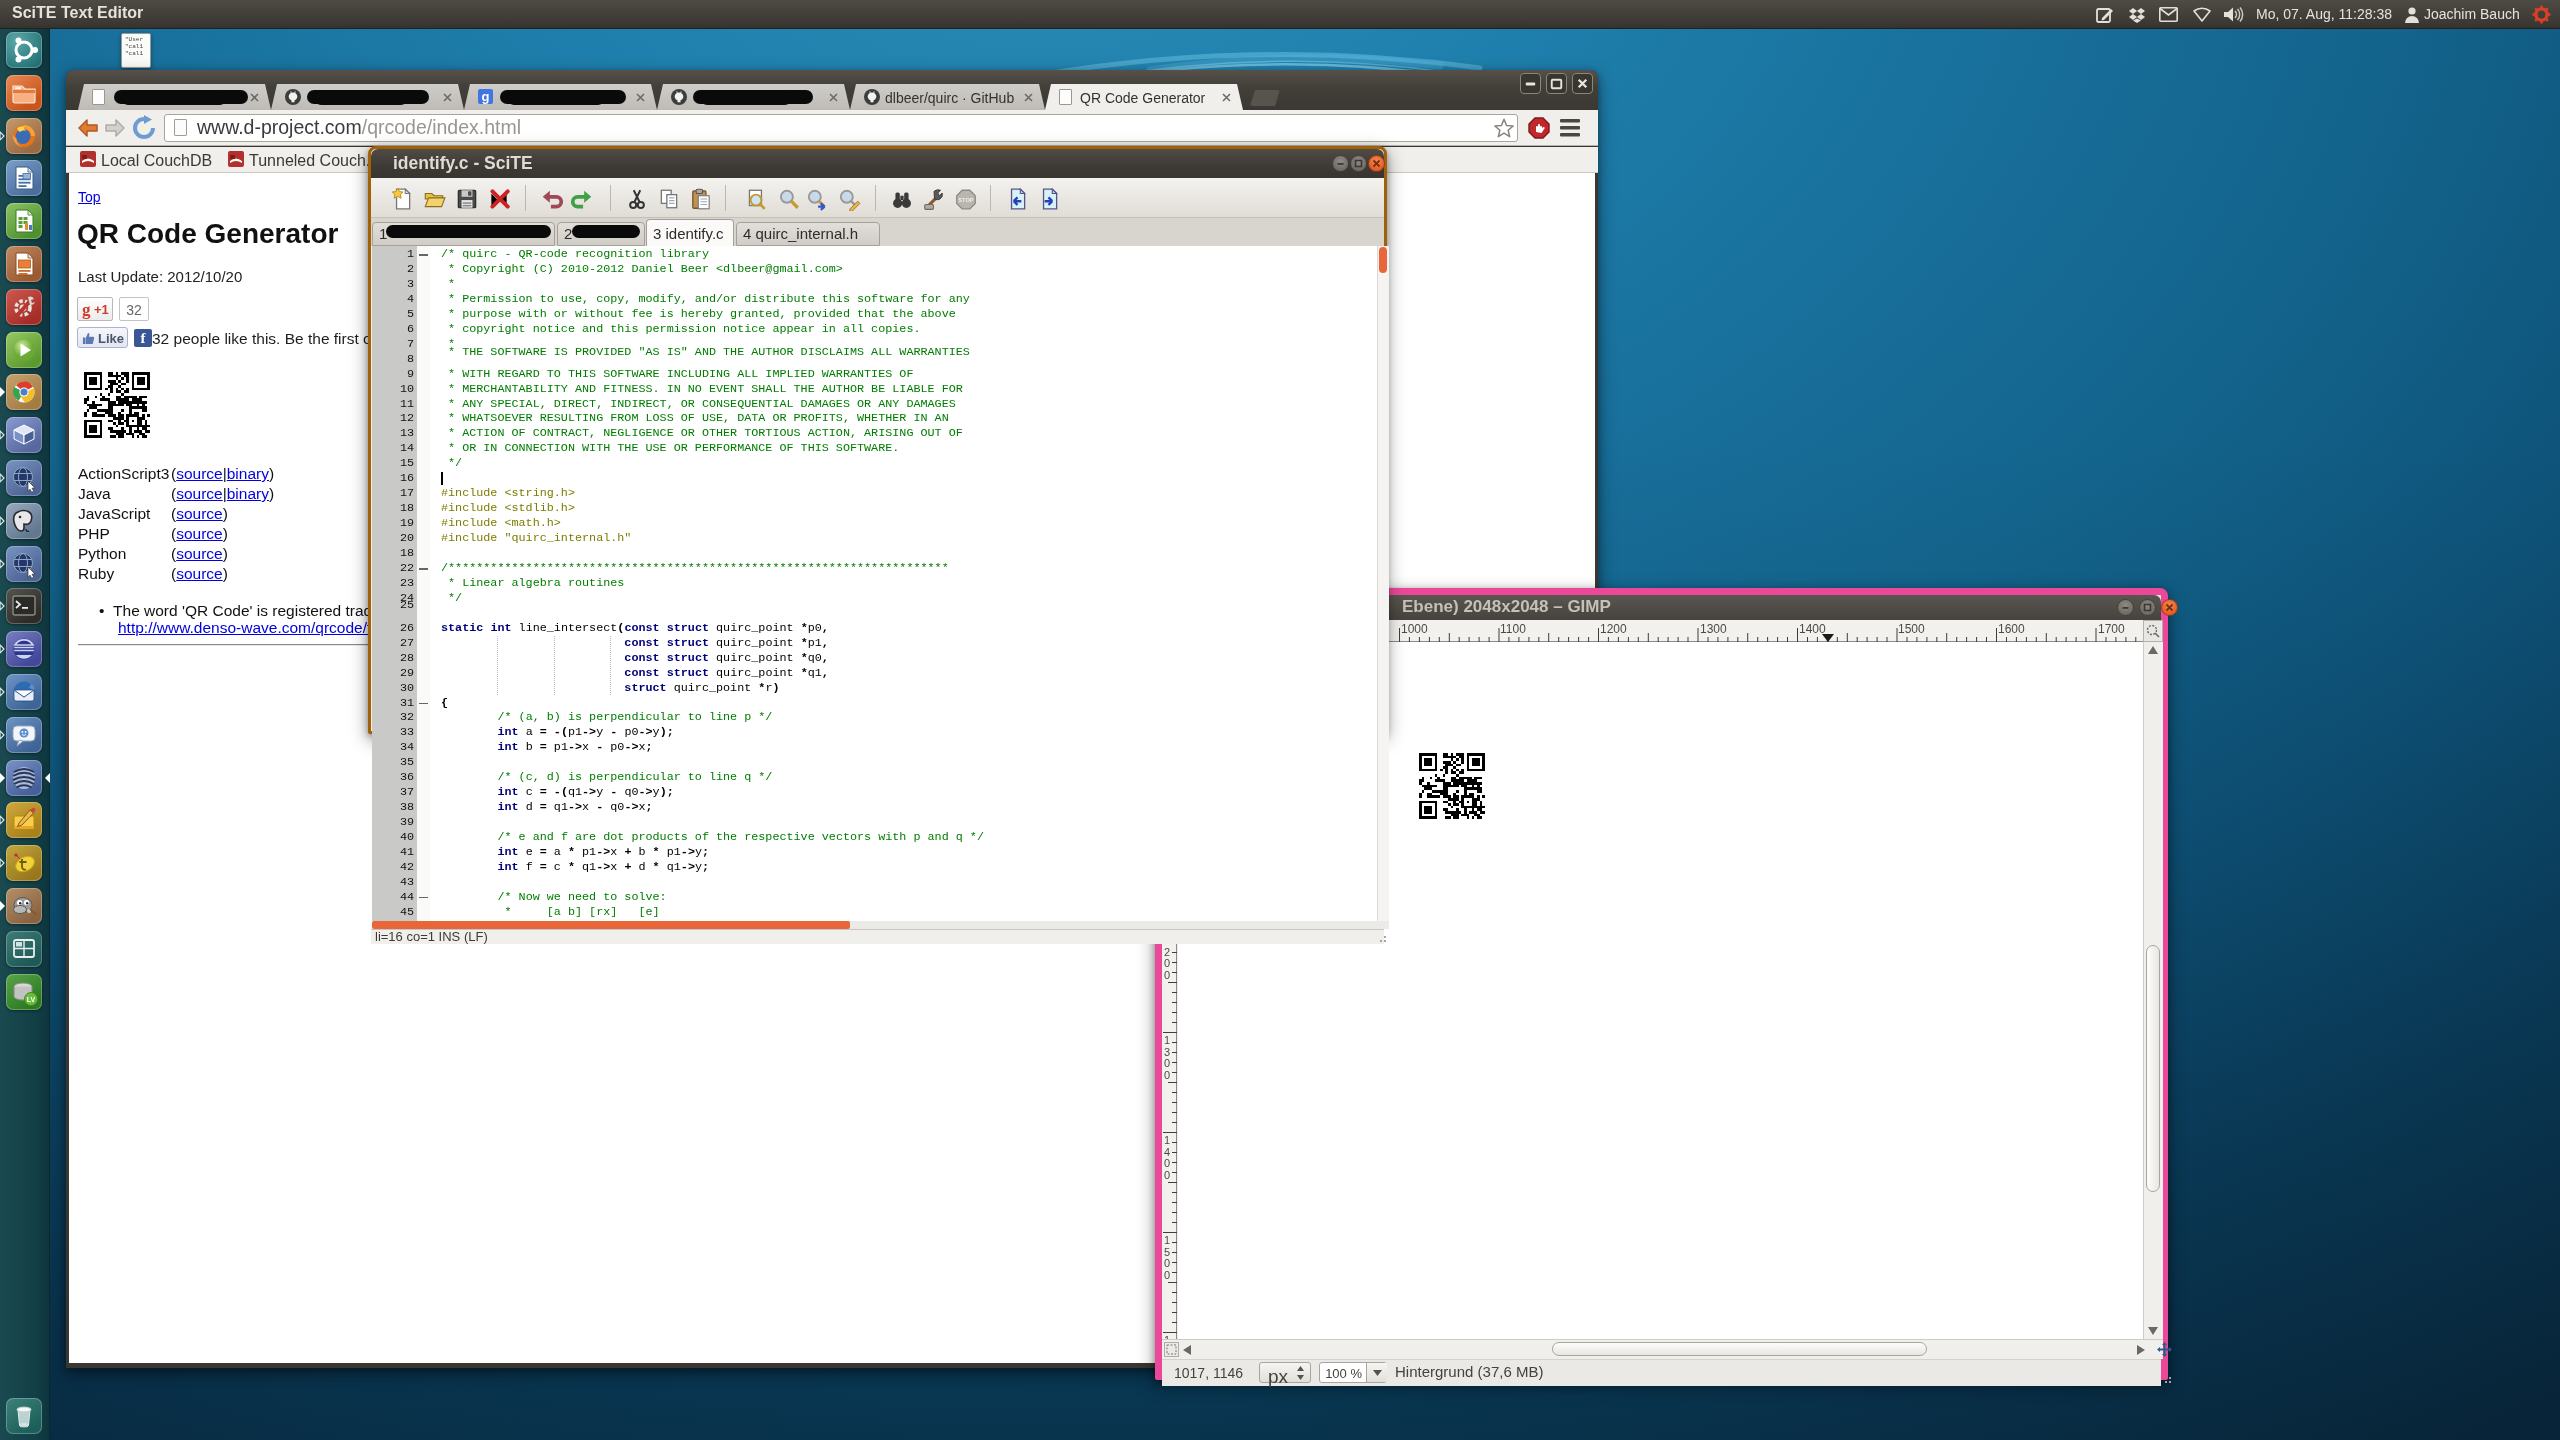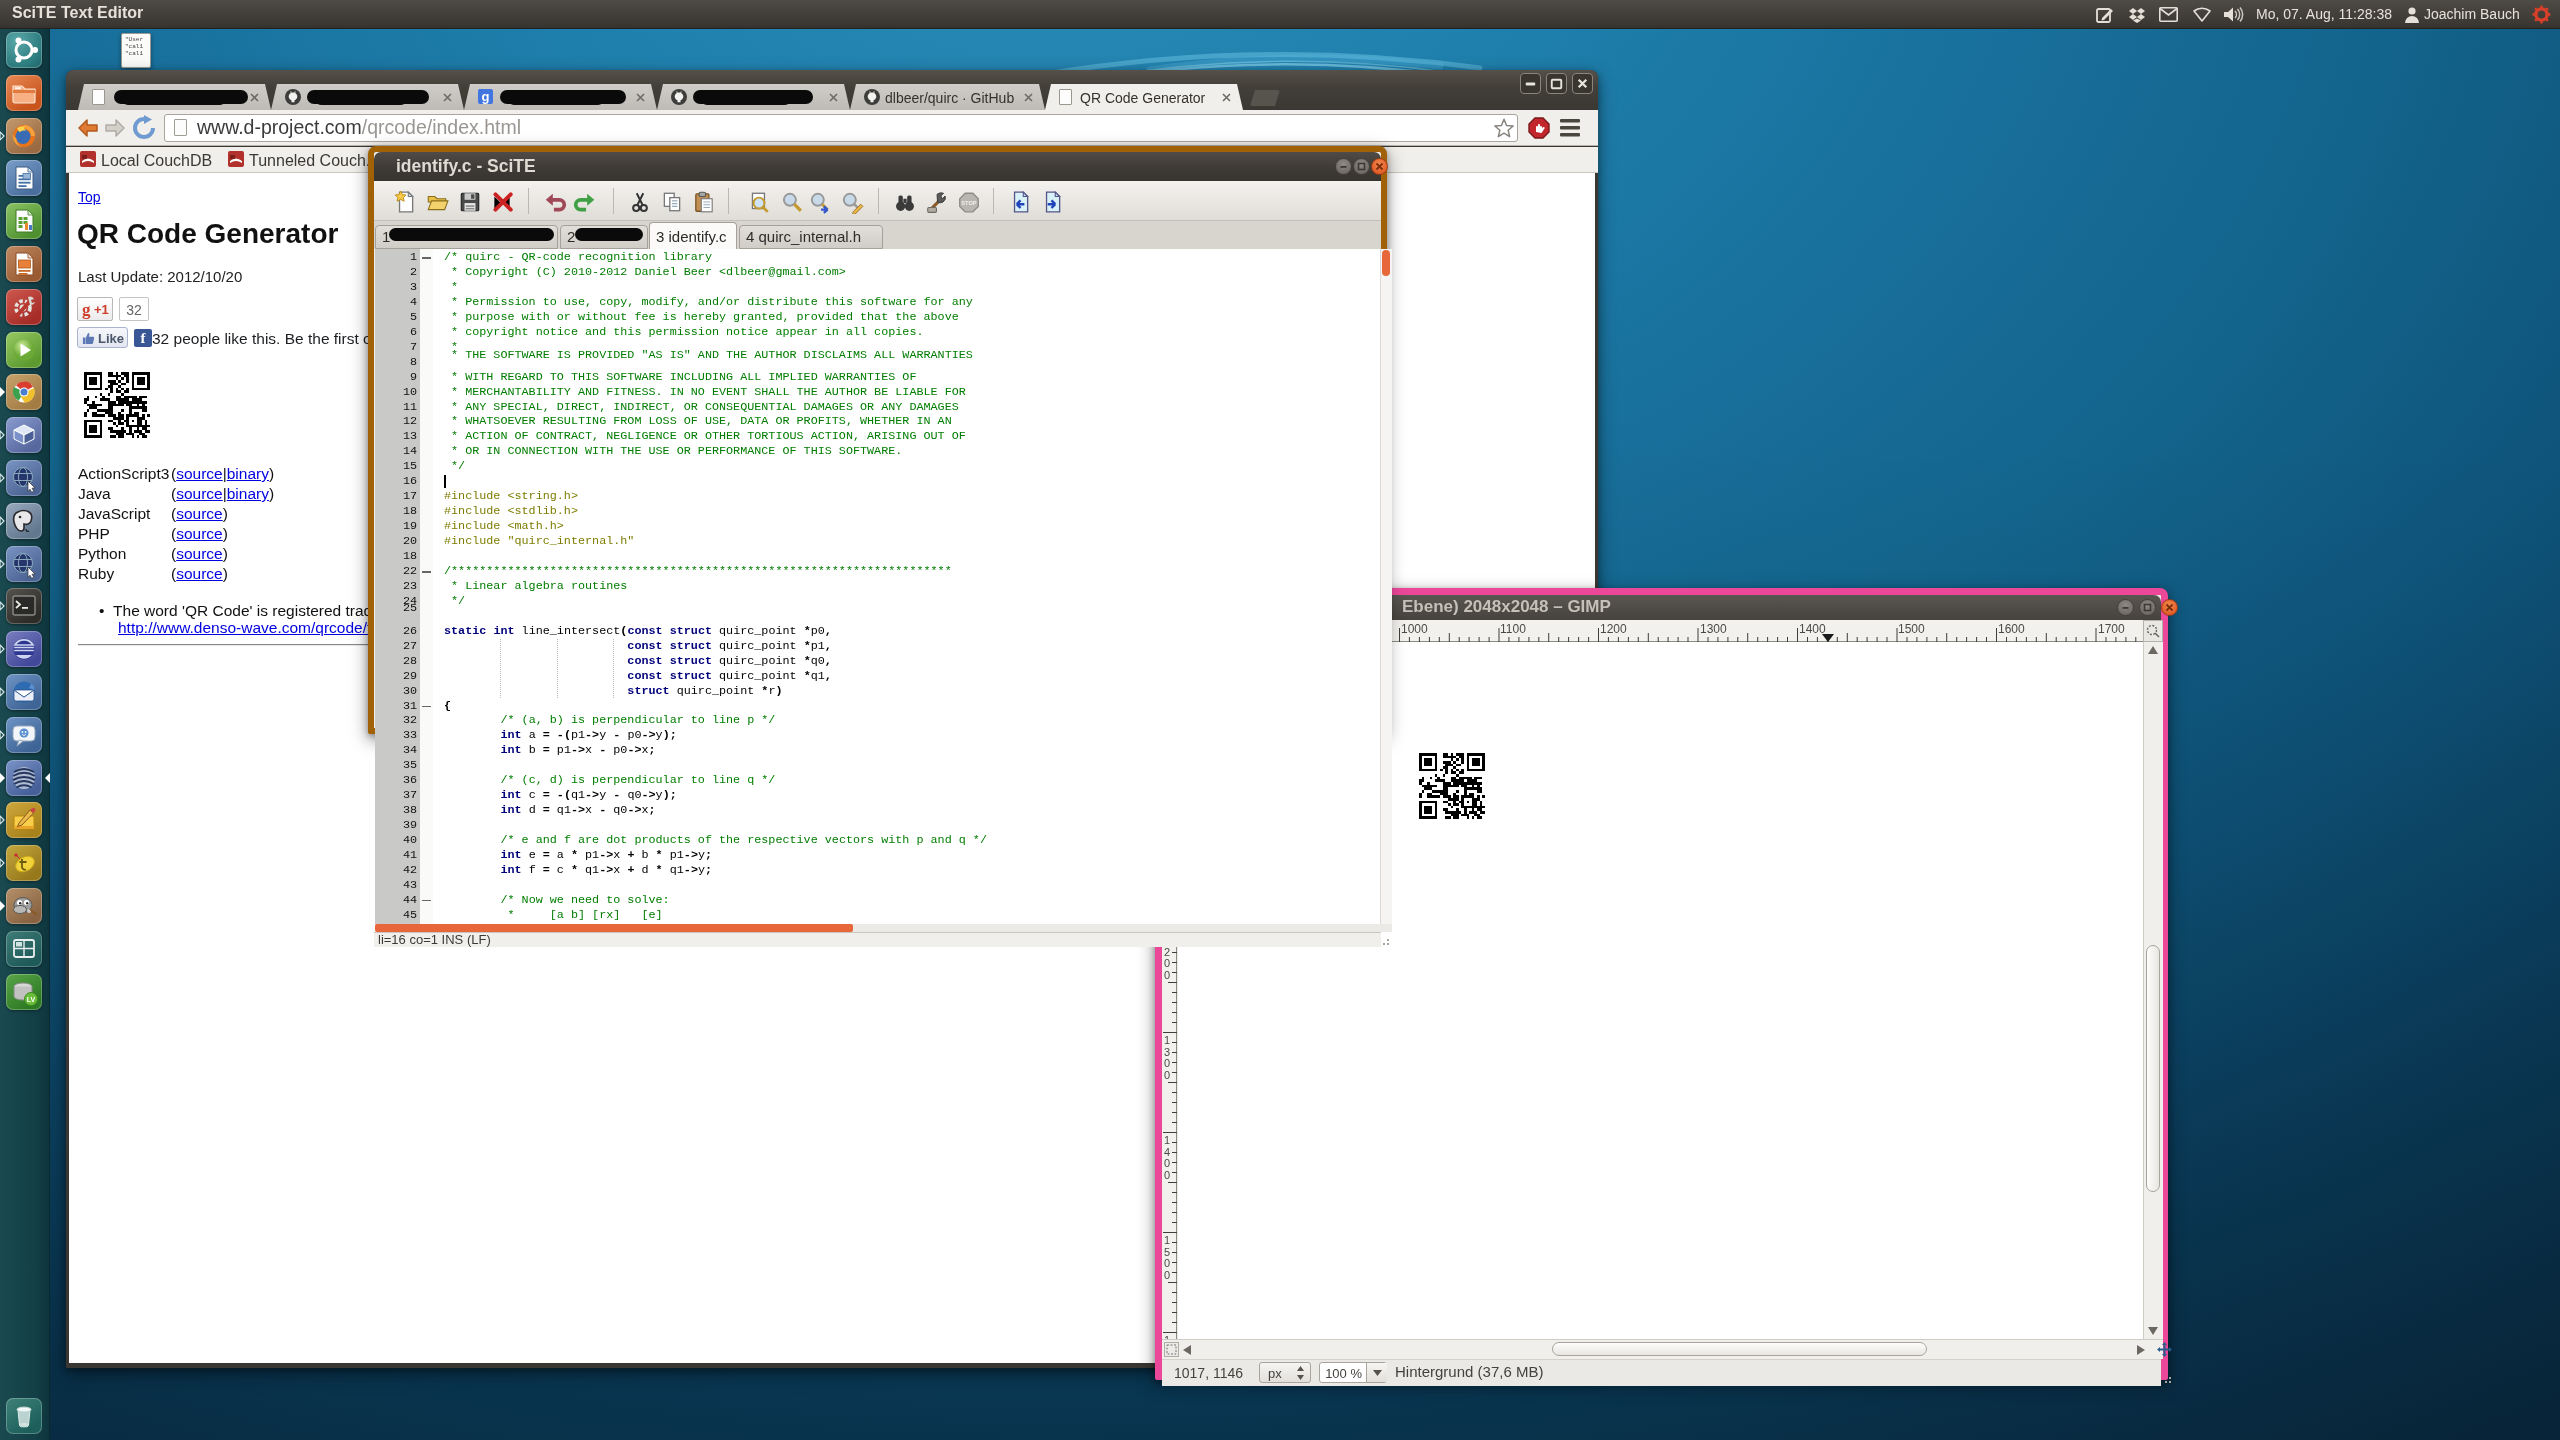--- a/index.html
+++ b/index.html
@@ -371,21 +371,21 @@
     <svg class="abs" style="left:975px;top:750px" width="8" height="10" viewBox="0 0 8 10">
       <path d="M0 0 L0 10 L8 5 z" fill="#6b6862"></path>
     </svg>
     <div class="abs" style="left:390px;top:747px;width:375px;height:14px;background:linear-gradient(#fdfdfc,#e8e6e1);border:1px solid #a9a59e;border-radius:7px"></div>
     <div class="abs" style="left:1001px;top:744px;width:11px;height:20px"></div>
     <svg class="abs" style="left:995px;top:747px" width="15" height="15" viewBox="0 0 15 15">
       <path d="M7.5 0 L10 3 H8.5 V6.5 H12 V5 L15 7.5 L12 10 V8.5 H8.5 V12 H10 L7.5 15 L5 12 H6.5 V8.5 H3 V10 L0 7.5 L3 5 V6.5 H6.5 V3 H5 z" fill="#2b5d8b"></path>
     </svg>
     <div class="abs" style="left:0;top:764px;width:100%;height:27px;background:#ebe9e6;border-top:1px solid #d5d2cc"></div>
     <div class="abs" style="left:12px;top:770px;font-size:14px;color:#44423e">1017, 1146</div>
-    <div class="abs" style="left:97px;top:767px;width:52px;height:21px;background:linear-gradient(#f6f5f3,#e2dfda);border:1px solid #a9a59e;border-radius:3px;font-size:13px;color:#44423e">
+    <div class="abs" style="left:97px;top:767px;width:52px;height:21px;background:linear-gradient(#f6f5f3,#e2dfda);border:1px solid #a9a59e;border-radius:3px;font-size:19px;color:#44423e">
       <span style="position:absolute;left:8px;top:3px">px</span>
       <svg class="abs" style="left:36px;top:3px" width="9" height="14" viewBox="0 0 9 14">
         <path d="M4.5 0 L8 5 H1 z" fill="#55524c"></path>
         <path d="M4.5 14 L1 9 H8 z" fill="#55524c"></path>
       </svg>
     </div>
     <div class="abs" style="left:157px;top:767px;width:68px;height:21px;background:#fff;border:1px solid #a9a59e;border-radius:3px;font-size:13px;color:#44423e">
       <span style="position:absolute;right:24px;top:3px">100 %</span>
       <span class="abs" style="left:46px;top:0;width:21px;height:19px;border-left:1px solid #a9a59e;background:linear-gradient(#f6f5f3,#e2dfda)">
         <svg style="position:absolute;left:6px;top:7px" width="9" height="6" viewBox="0 0 9 6">
@@ -395,21 +395,21 @@
     </div>
     <div class="abs" style="left:233px;top:768px;font-size:15px;color:#44423e">Hintergrund (37,6 MB)</div>
     <svg class="abs" style="left:1000px;top:779px" width="10" height="10" viewBox="0 0 10 10">
       <g fill="#a9a59e">
         <rect x="7" y="7" width="2" height="2"></rect>
         <rect x="3" y="7" width="2" height="2"></rect>
         <rect x="7" y="3" width="2" height="2"></rect>
       </g>
     </svg>
   </div>
-<div class="win" style="left:368px;top:146px;width:1019px;height:588px;background:#f1efec;border:6px solid #a16207;border-radius:8px 8px 2px 2px;z-index:30">
+<div class="win" style="left:368px;top:146px;width:1019px;height:588px;background:#f1efec;border:3px solid #a16207;border-radius:8px 8px 2px 2px;z-index:30">
     <div class="abs" style="left:0;top:0;width:100%;height:29px;background:linear-gradient(#504b45,#3d3935 60%,#383430);border-radius:7px 7px 0 0"></div>
     <div class="abs" style="left:22px;top:4px;font-size:17.5px;font-weight:bold;color:#dfdbd2">identify.c - SciTE</div>
     <div class="abs" style="left:961px;top:6px;width:17px;height:17px;border-radius:50%;background:radial-gradient(circle at 50% 35%,#908c85,#6e6a63 75%);border:1px solid #44403a">
       <svg width="15" height="15" viewBox="0 0 15 15">
         <rect x="4.5" y="7" width="6" height="1.8" fill="#3c3934"></rect>
       </svg>
     </div>
     <div class="abs" style="left:979px;top:6px;width:17px;height:17px;border-radius:50%;background:radial-gradient(circle at 50% 35%,#908c85,#6e6a63 75%);border:1px solid #44403a">
       <svg width="15" height="15" viewBox="0 0 15 15">
         <rect x="4.5" y="4.5" width="6" height="6" fill="none" stroke="#3c3934" stroke-width="1.6"></rect>

